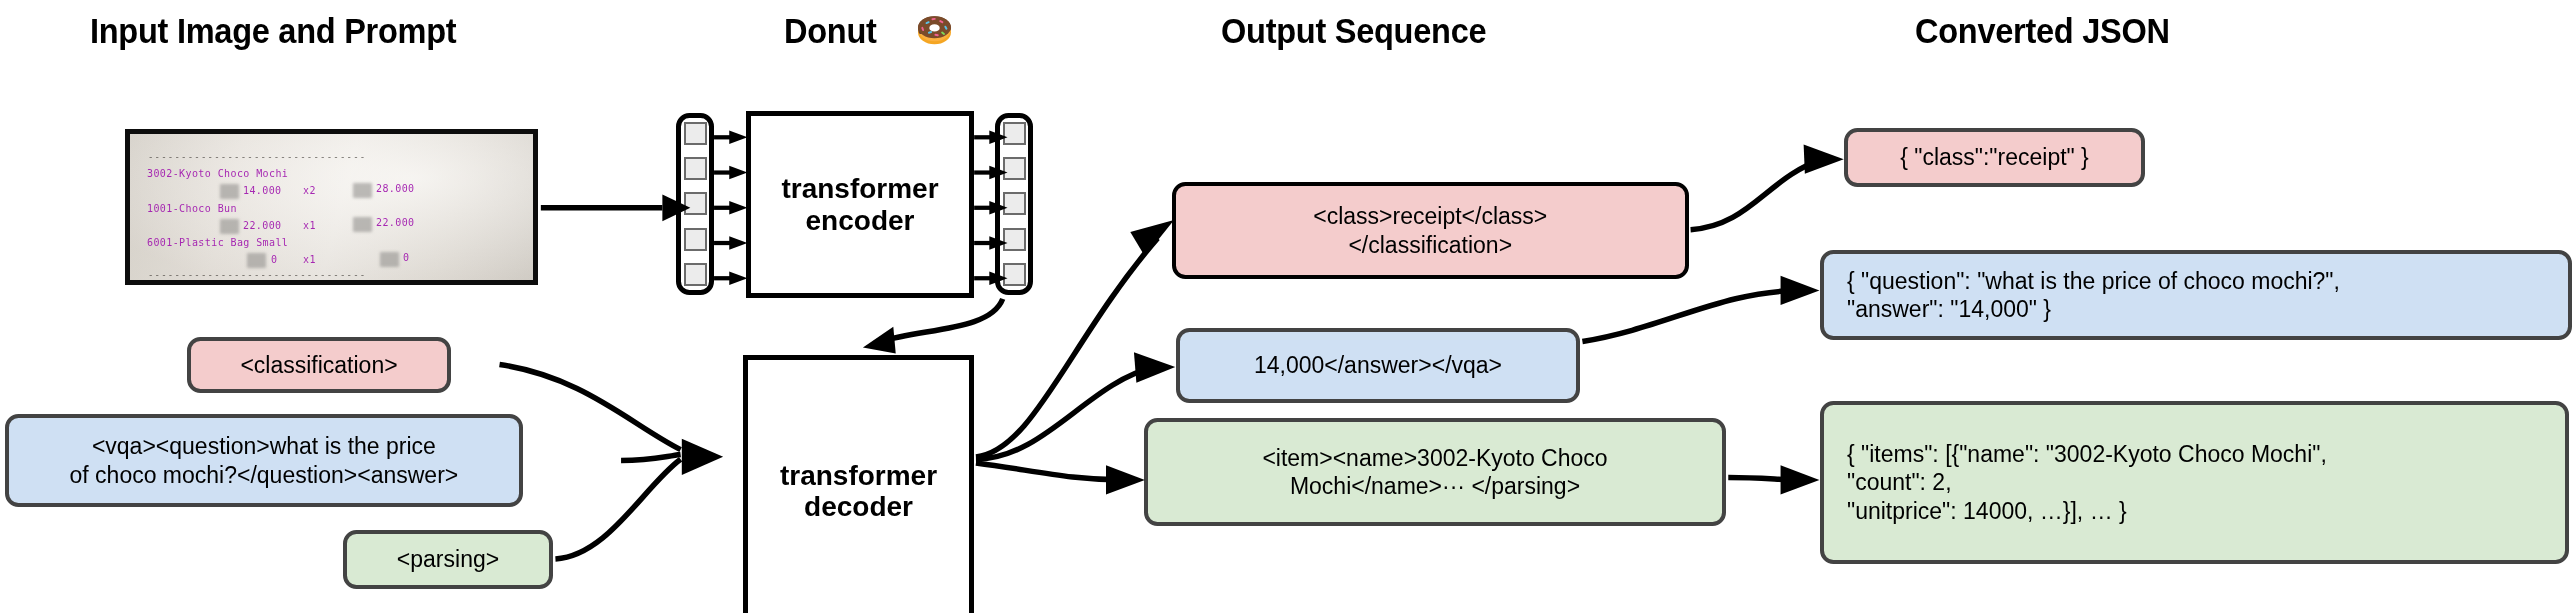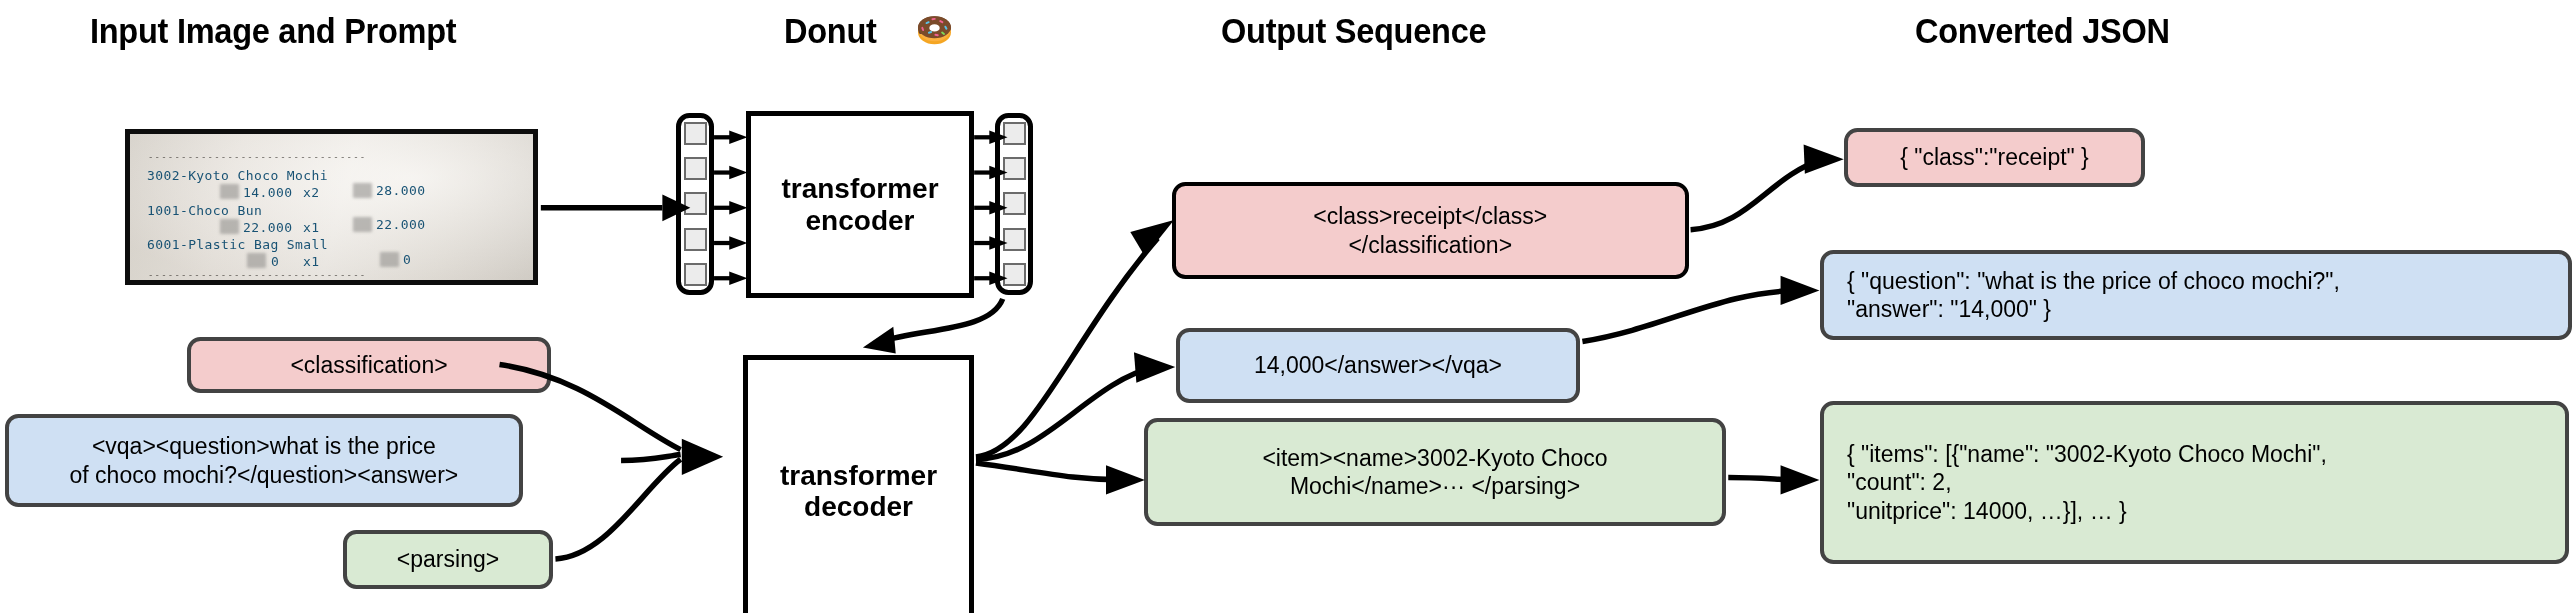--- a/index.html
+++ b/index.html
@@ -52,22 +52,22 @@
       linear-gradient(104deg, #e3ded6 0%, #efeae3 26%, #f3efe9 52%, #e6e1d9 78%, #d9d4cc 100%);
   }
   .receipt-paper::after{
     content:"";
     position:absolute; inset:0;
     background: radial-gradient(ellipse at 70% 30%, rgba(255,255,255,0.55), rgba(0,0,0,0.06) 85%);
   }
   .rcpt-text {
     position: absolute;
     font-family: "DejaVu Sans Mono", monospace;
-    font-size: 13px;
-    color: #0c4a6e;
+    font-size: 10px;
+    color: #a21caf;
     white-space: pre;
     letter-spacing: 0.4px;
     filter: blur(0.3px);
     opacity: 0.94;
   }
   .rcpt-dash {
     position: absolute;
     font-family: "DejaVu Sans Mono", monospace;
     font-size: 9px;
     color: #3a3631;
@@ -244,21 +244,21 @@
     <span class="token-cell"></span>
     <span class="token-cell"></span>
   </div>
 
   <div class="block" style="left:746px; top:111px; width:228px; height:187px;">transformer
 encoder</div>
 
   <div class="block" style="left:743px; top:355px; width:231px; height:272px;">transformer
 decoder</div>
 
-  <div class="rbox pink b-dark" style="left:187px; top:337px; width:364px; height:56px;">&lt;classification&gt;</div>
+  <div class="rbox pink b-dark" style="left:187px; top:337px; width:264px; height:56px;">&lt;classification&gt;</div>
 
   <div class="rbox blue b-dark" style="left:4.9px; top:414px; width:518px; height:93px;">&lt;vqa&gt;&lt;question&gt;what is the price
 of choco mochi?&lt;/question&gt;&lt;answer&gt;</div>
 
   <div class="rbox green b-dark" style="left:343px; top:530px; width:210px; height:59px;">&lt;parsing&gt;</div>
 
   <div class="rbox pink b-black" style="left:1172px; top:182px; width:517px; height:97px;padding-left:8px;">&lt;class&gt;receipt&lt;/class&gt;
 &lt;/classification&gt;</div>
 
   <div class="rbox blue b-dark" style="left:1176px; top:328px; width:404px; height:75px;">14,000&lt;/answer&gt;&lt;/vqa&gt;</div>

